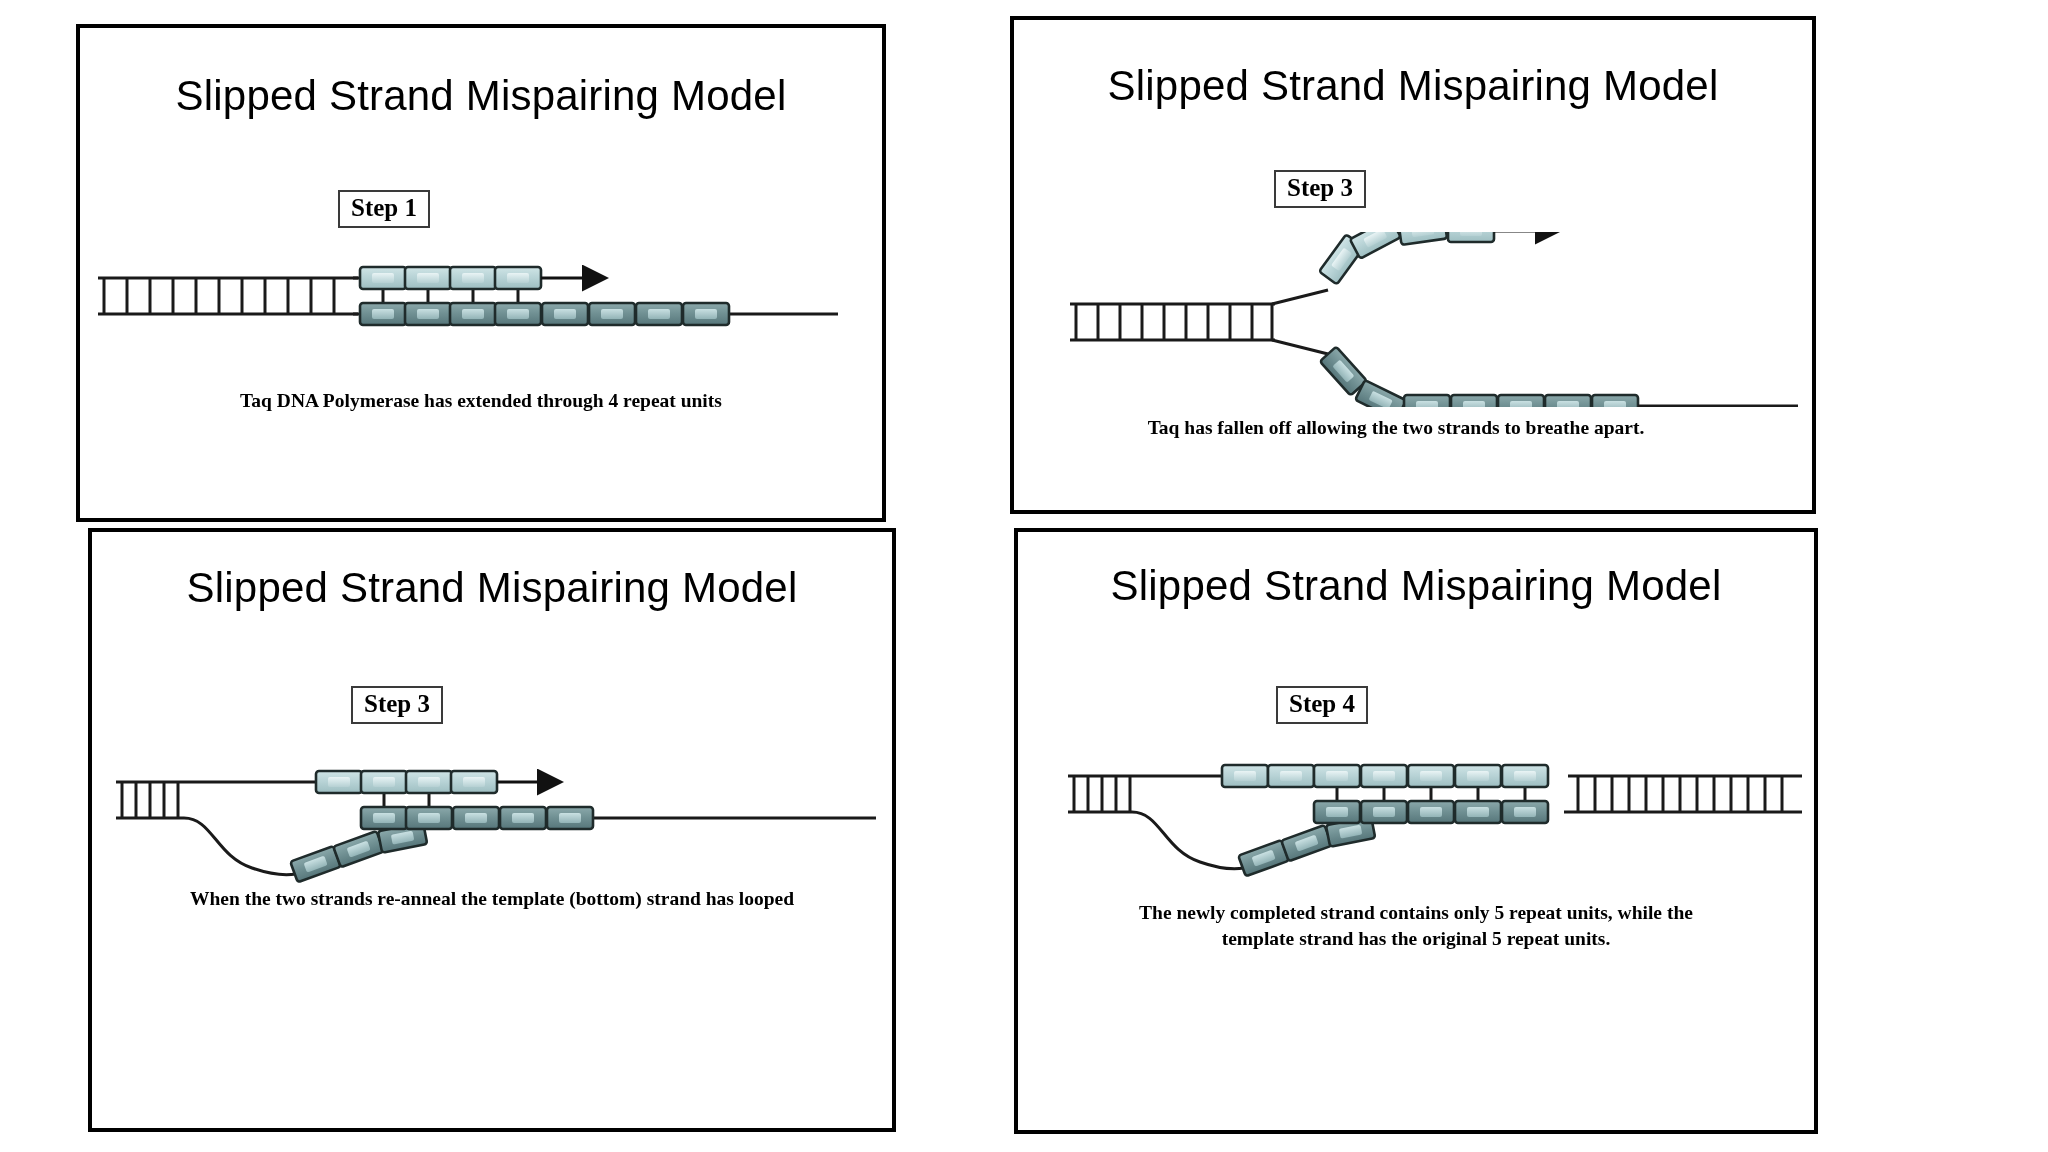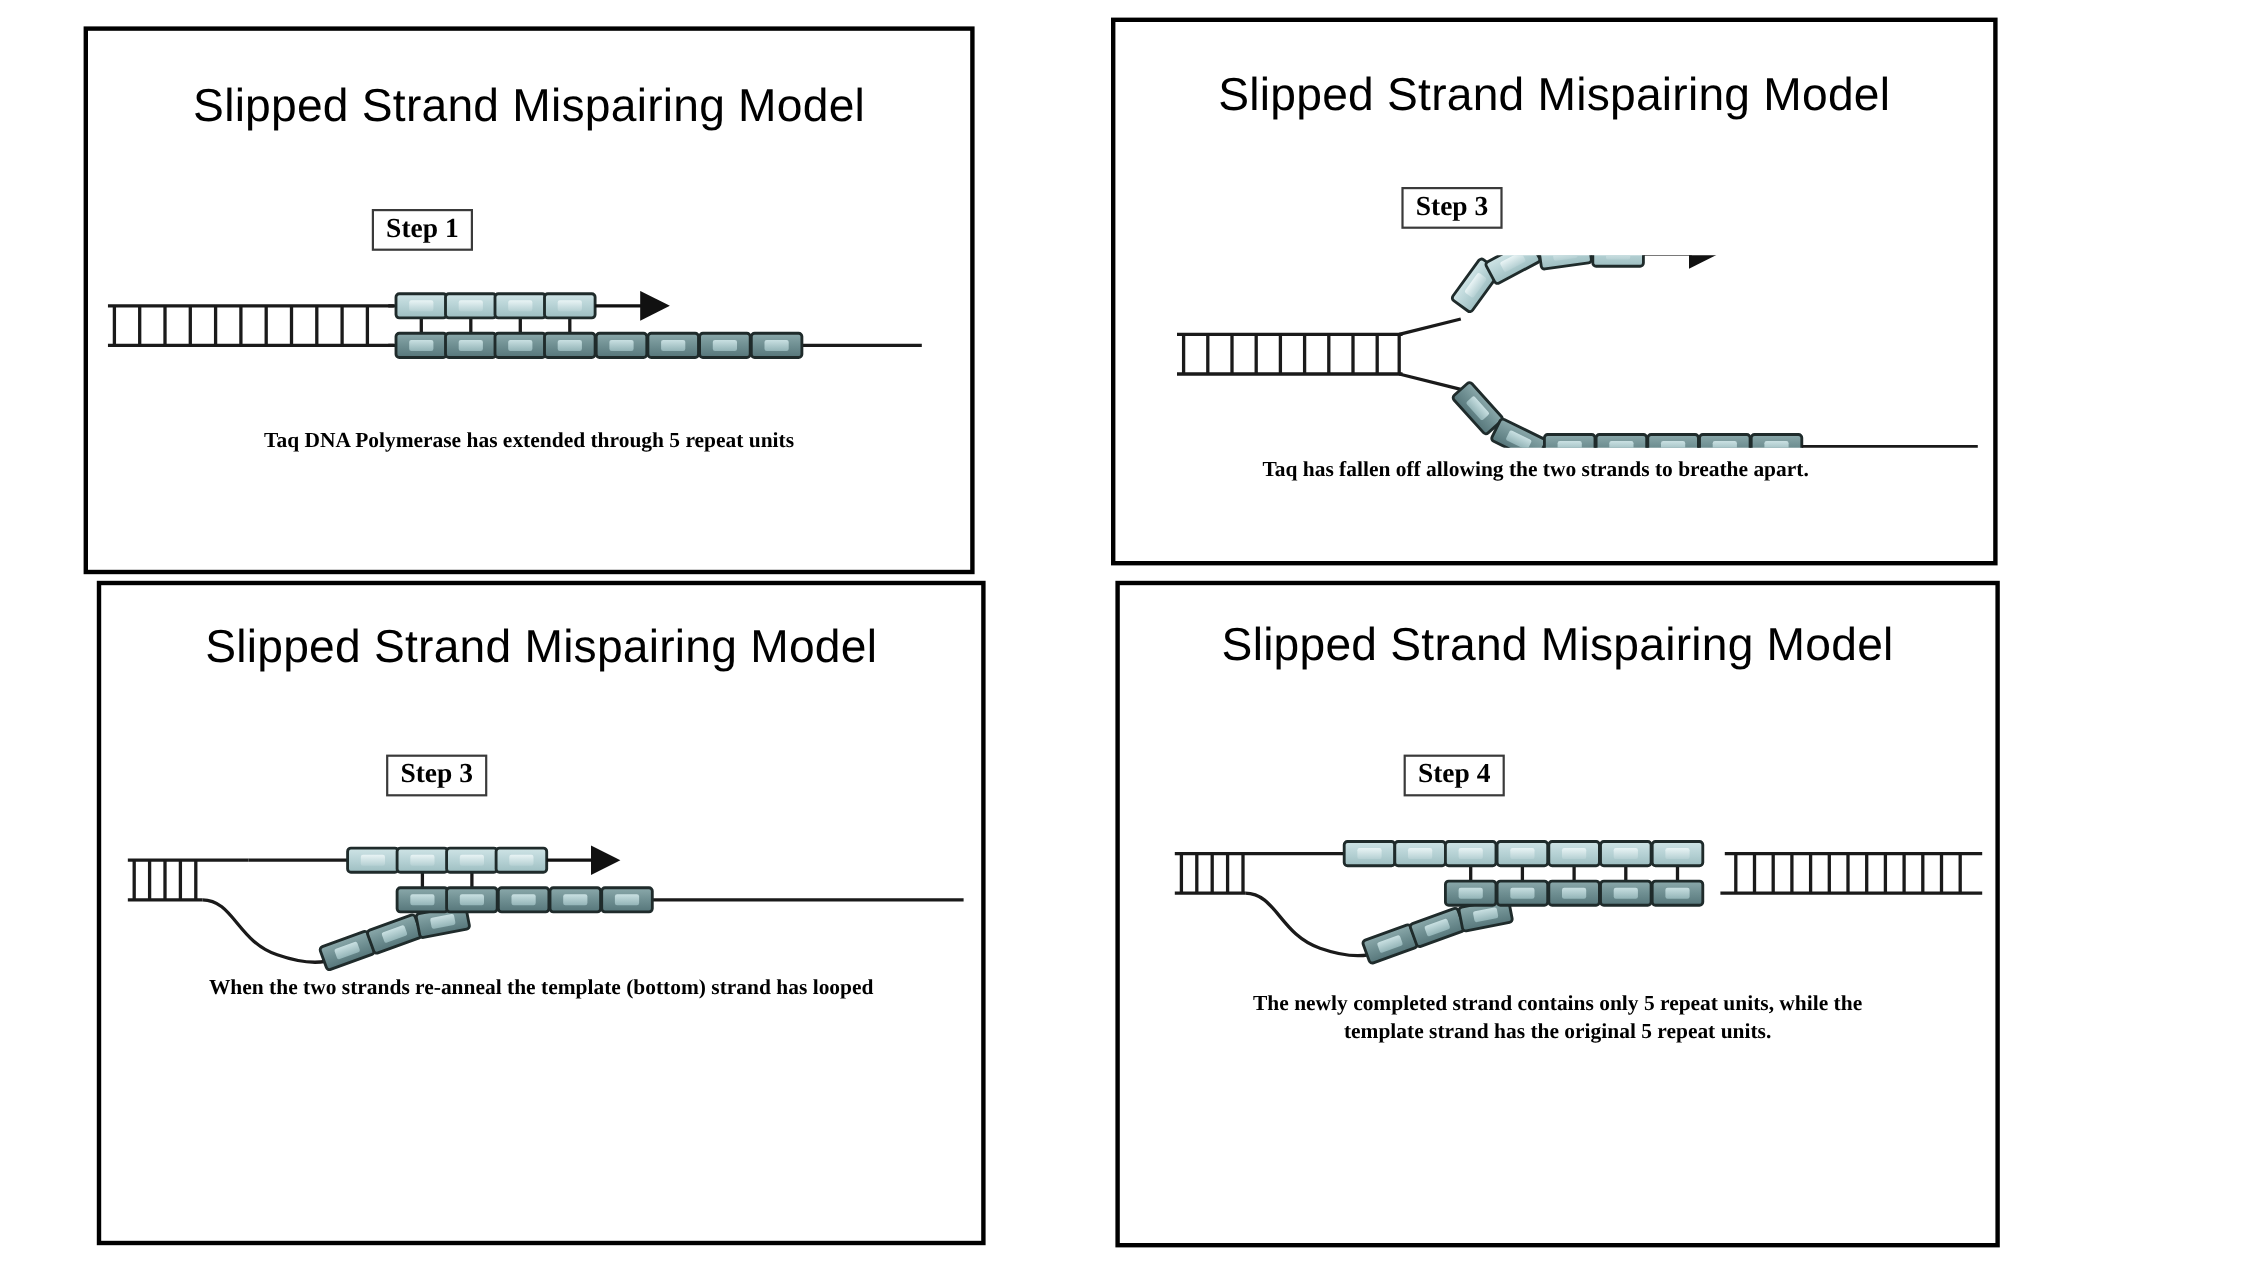--- a/index.html
+++ b/index.html
@@ -191,21 +191,21 @@
            <rect x="550" y="51" width="22" height="10" rx="2" fill="url(#gBotIn)" stroke="none"></rect>
           </g>
         <g>
             <rect x="585" y="45" width="46" height="22" rx="3" fill="url(#gBot)" stroke="#1f2b2b" stroke-width="2.6"></rect>
            <rect x="597" y="51" width="22" height="10" rx="2" fill="url(#gBotIn)" stroke="none"></rect>
           </g>
       </g>
     </svg>
 
     <div class="caption">
-      <span class="cap-line">Taq DNA Polymerase has extended through 5 repeat units</span>
+      <span class="cap-line">Taq DNA Polymerase has extended through 4 repeat units</span>
     </div>
   </div>
 
   <div class="panel" id="panel-2">
     <div class="panel-title">Slipped Strand Mispairing Model</div>
     <div class="step-badge">Step 3</div>
 
     <svg class="figure" width="790" height="175" viewBox="0 0 790 175">
       <g fill="none" stroke="#1a1a1a" stroke-width="3">
         <line x1="60" y1="72" x2="265" y2="72"></line>

